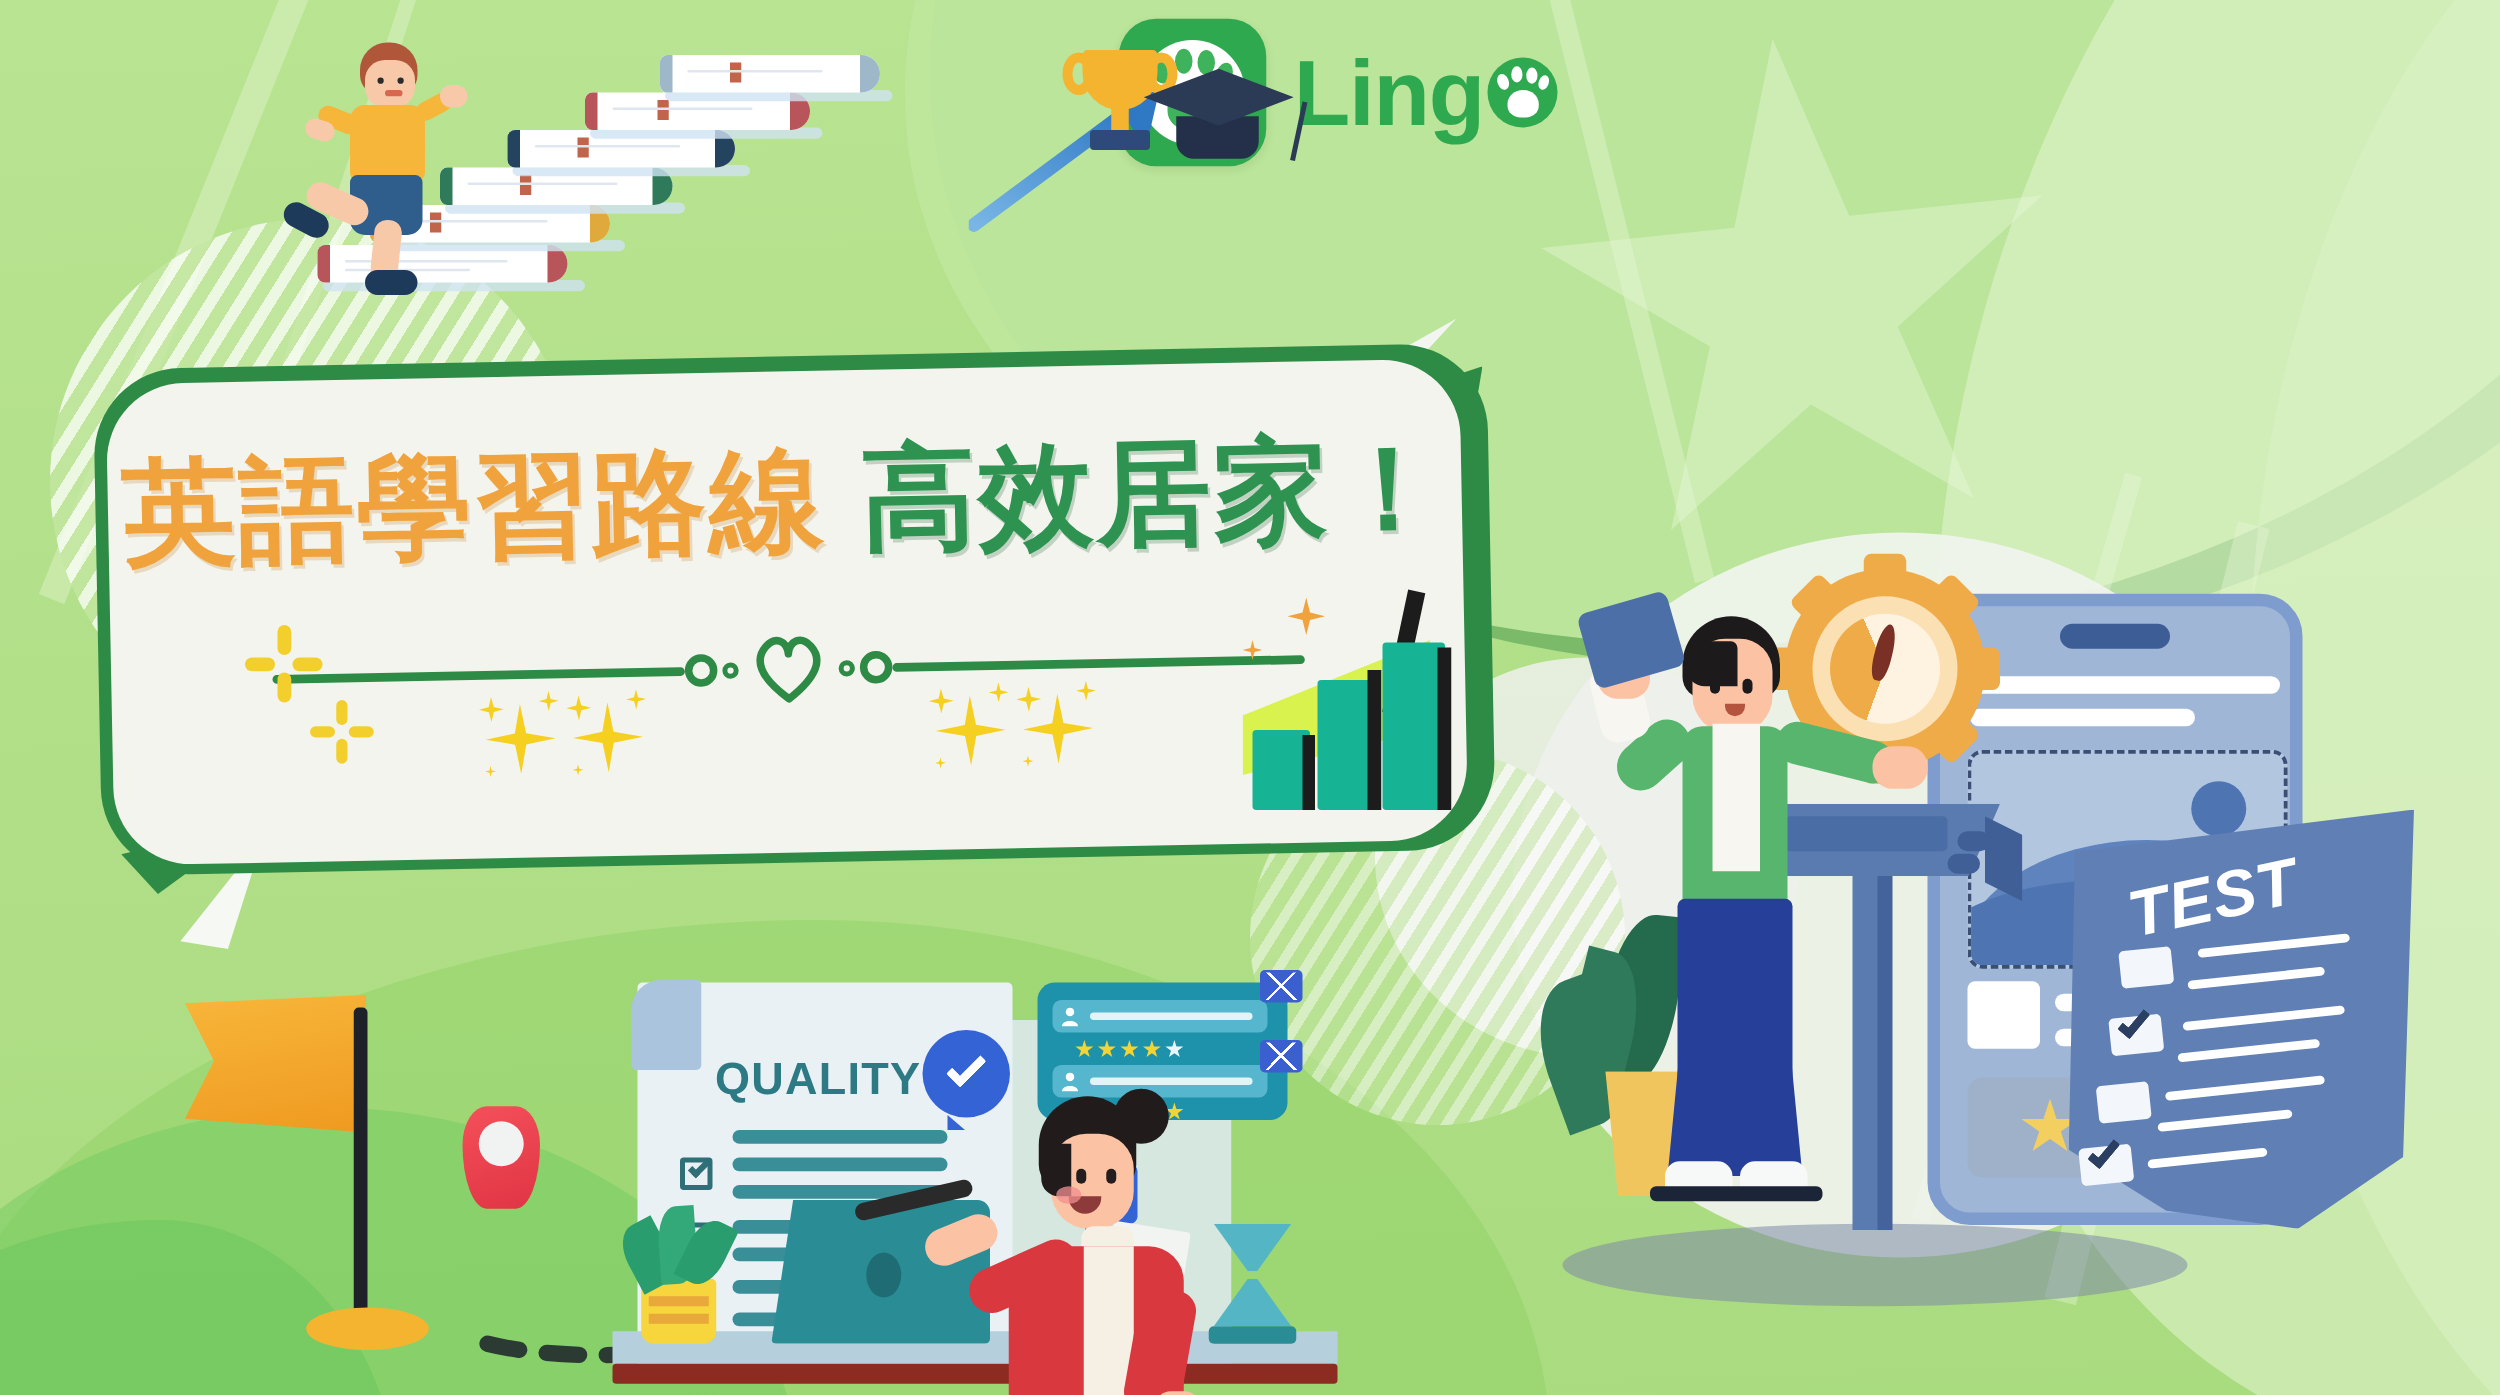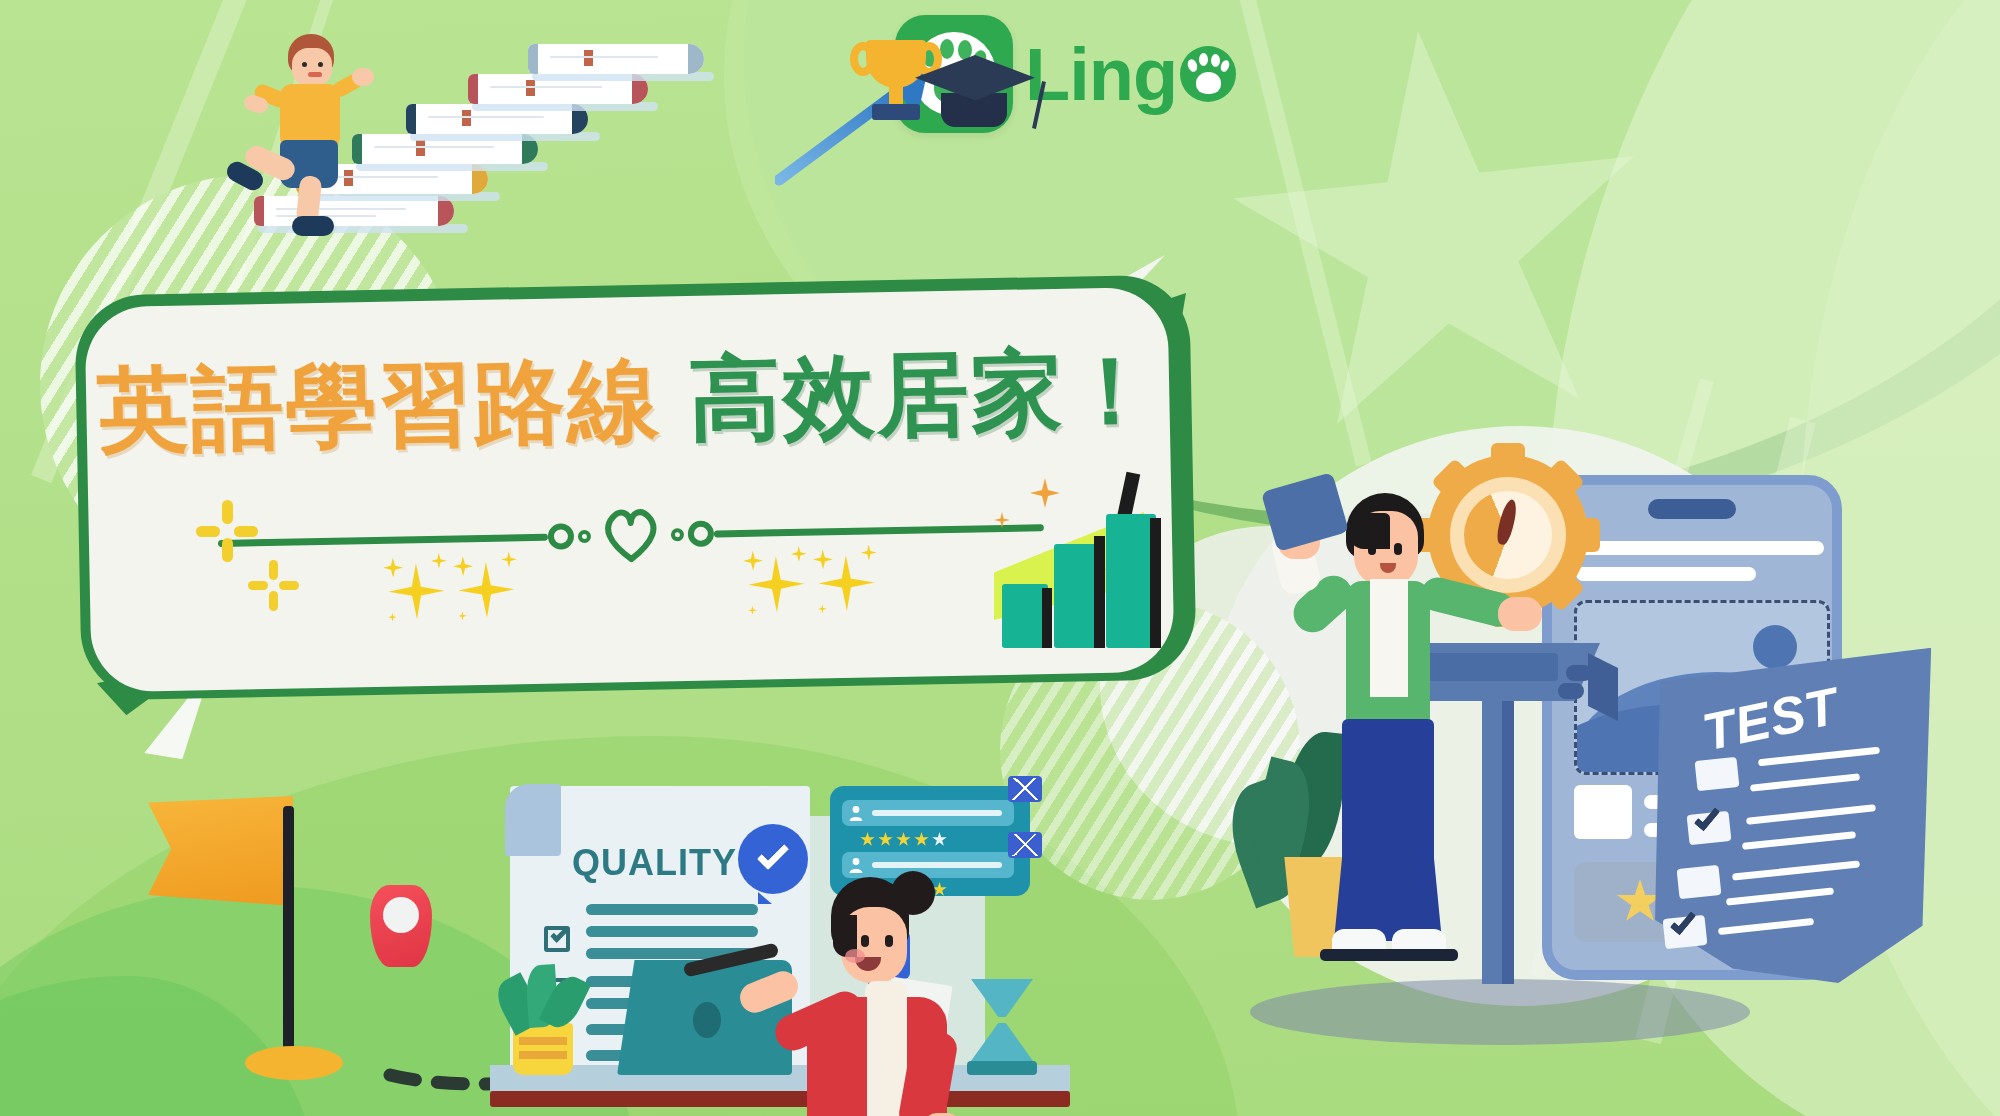--- a/index.html
+++ b/index.html
@@ -85,21 +85,21 @@
   .stripe-circle2 {
     position:absolute; left:1000px; top:600px; width:300px; height:300px;
     border-radius:50%;
     background:repeating-linear-gradient(122deg,#ffffff 0 8px,#c4e7a2 8px 18px);
     opacity:.5;
   }
 
   
   .logo-wrap {
     position:absolute; left:895px; top:15px;
-    display:flex; align-items:center; gap:12px;
+    display:flex; align-items:center; gap:22px;
   }
   .logo-tile {
     width:118px; height:118px; border-radius:30px;
     background:#2fa94f;
     display:flex; align-items:center; justify-content:center;
     box-shadow:0 3px 8px rgba(0,0,0,.08);
   }
   .paw-circle {
     width:84px; height:84px; border-radius:50%;
     background:#ffffff; position:relative;

